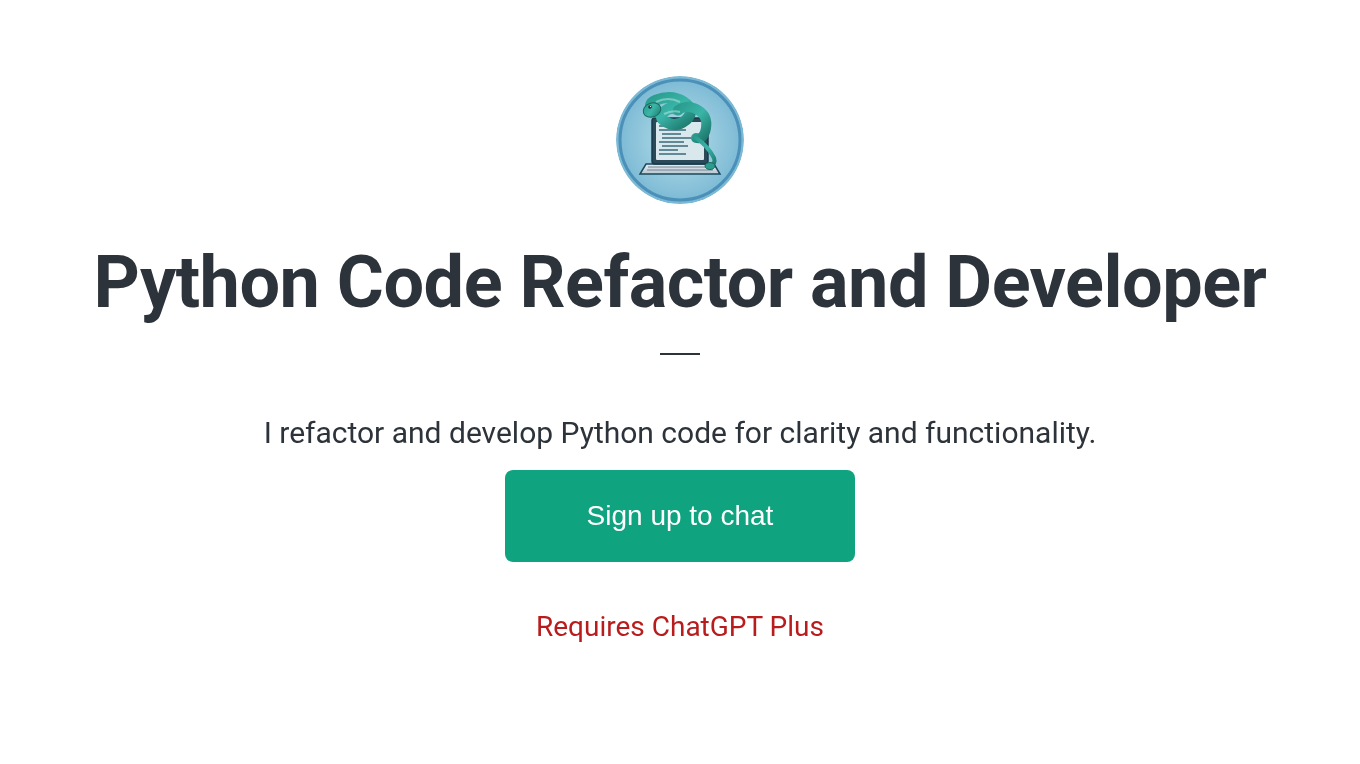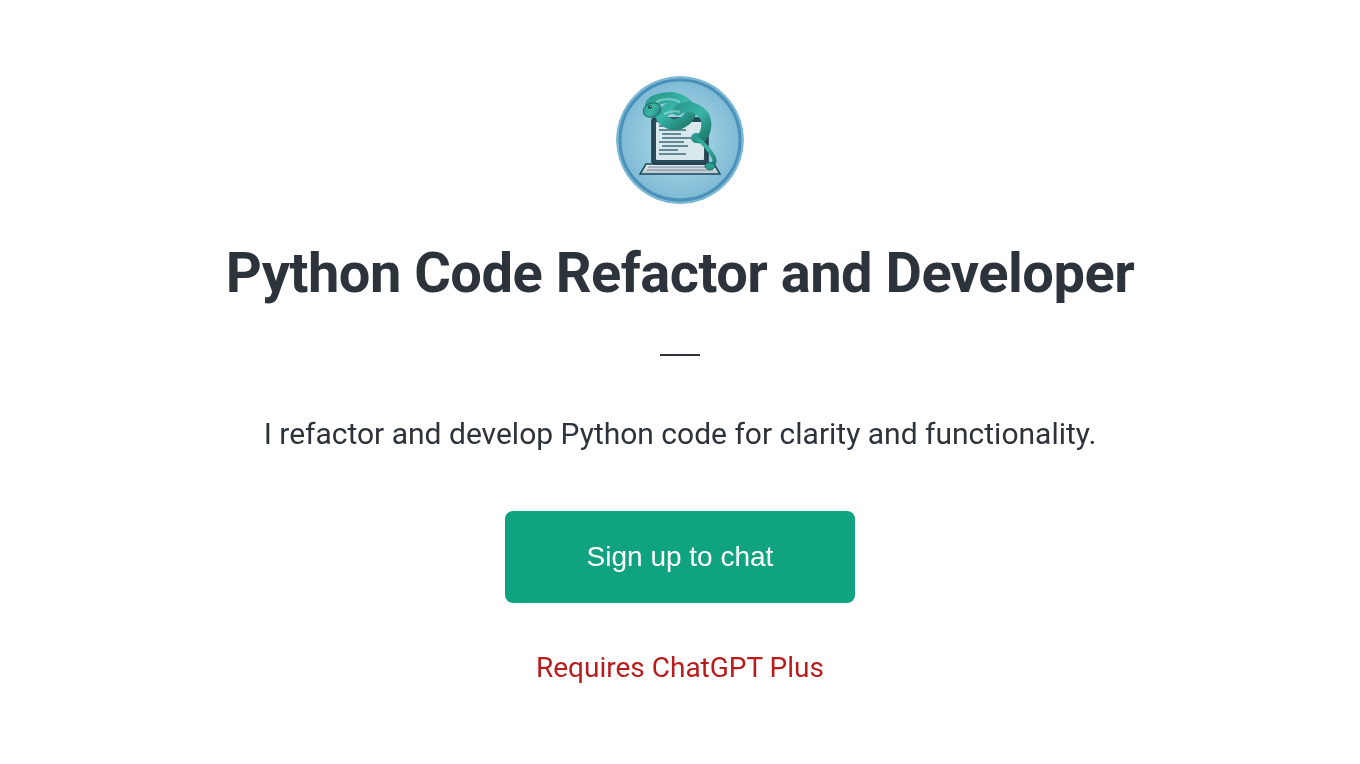--- a/index.html
+++ b/index.html
@@ -25,38 +25,38 @@
       margin-bottom: 36px;
       display: flex;
       align-items: center;
       justify-content: center;
     }
     .avatar-svg {
       width: 100%;
       height: 100%;
     }
     .title {
-      font-size: 56px;
+      font-size: 72px;
       font-weight: 700;
       color: #2d333a;
       text-align: center;
-      margin-bottom: 48px;
+      margin-bottom: 28px;
       letter-spacing: -0.5px;
     }
     .divider {
       width: 40px;
       height: 2px;
       background: #2d333a;
       margin-bottom: 60px;
     }
     .description {
       font-size: 30px;
       color: #2d333a;
       text-align: center;
-      margin-bottom: 60px;
+      margin-bottom: 20px;
       font-weight: 400;
     }
     .signup-button {
       background: #10a37f;
       color: #ffffff;
       border: none;
       font-size: 28px;
       font-weight: 400;
       padding: 30px 82px;
       border-radius: 8px;

